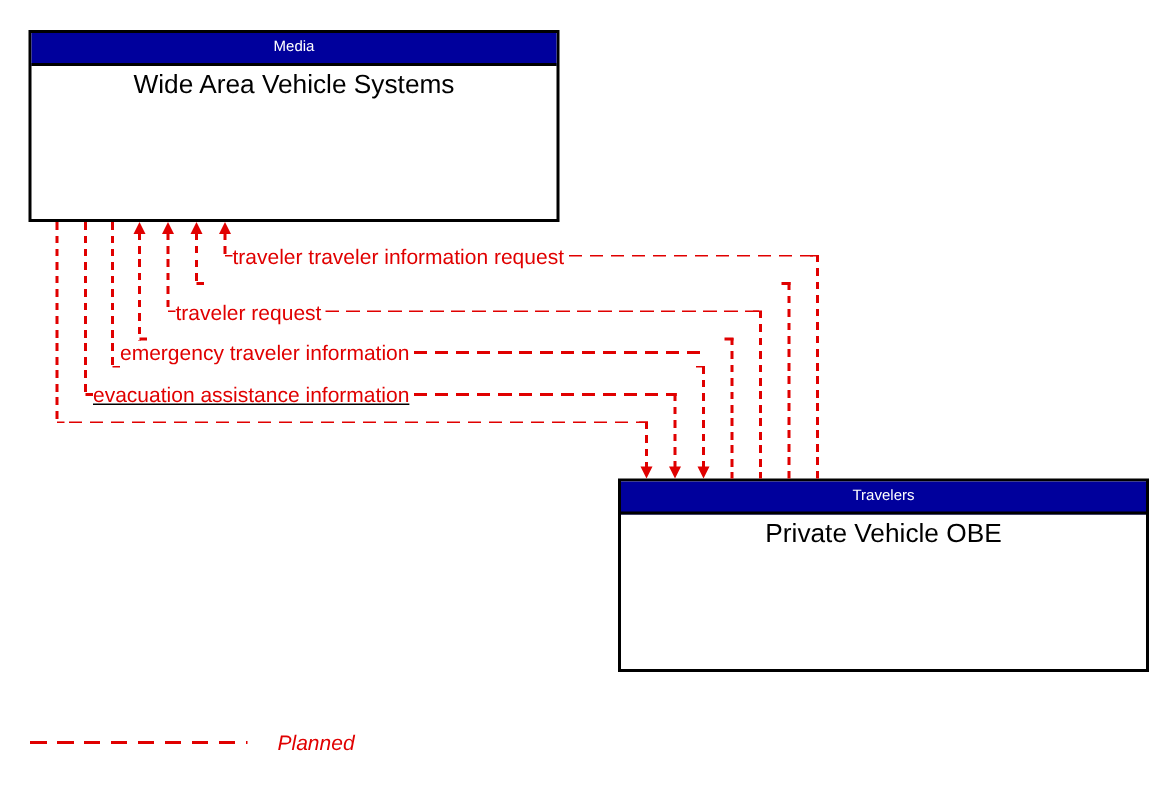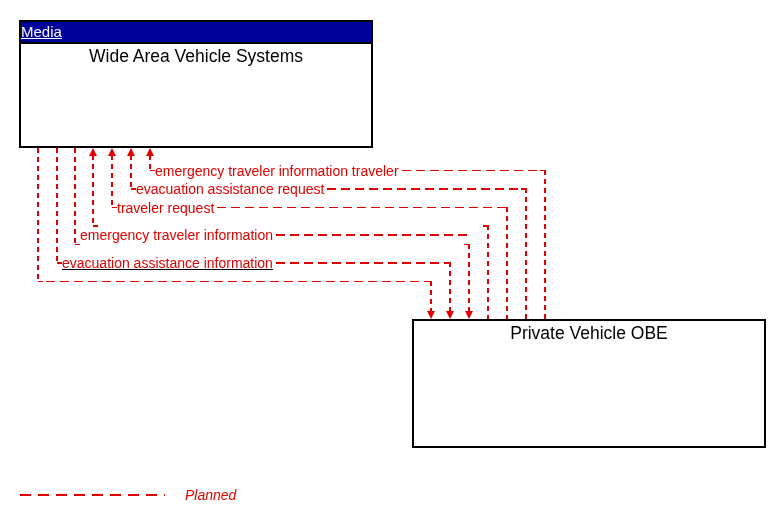--- a/index.html
+++ b/index.html
@@ -22,23 +22,23 @@
     position: absolute;
     box-sizing: border-box;
     border: 2px solid var(--border);
     background: #ffffff;
   }
   .entity-header {
     height: 20px;
     line-height: 20px;
     background: var(--blue);
     color: var(--header-text);
-    font-size: 15px;
+    text-align: center;
+    font-size: 10px;
     border-bottom: 2px solid var(--border);
-    text-decoration: underline;
   }
   .entity-name {
     text-align: center;
     font-size: 17.5px;
     color: #000000;
     padding-top: 2px;
   }
   #flows-layer { position: absolute; left: 0; top: 0; width: 100%; height: 100%; }
   .v-line {
     position: absolute;
@@ -99,40 +99,37 @@
 <body>
 
 <div class="canvas">
 
   <div class="entity-box" style="left:19px; top:20px; width:354px; height:128px;">
     <div class="entity-header">Media</div>
     <div class="entity-name">Wide Area Vehicle Systems</div>
   </div>
 
   <div class="entity-box" style="left:412px; top:319px; width:354px; height:129px;">
+    <div class="entity-header">Travelers</div>
     <div class="entity-name">Private Vehicle OBE</div>
   </div>
 
   <div id="flows-layer">
       <div class="v-line" style="left: 149.25px; top: 155px; height: 16.25px;"></div>
       <div class="arrow-up" style="left: 145.5px; top: 148px;"></div>
       <div class="h-stub" style="left: 150px; top: 169.75px; width: 5px;"></div>
       <div class="flow-row" style="left: 155px; top: 161.5px; width: 391px;">
-        <span class="flow-label">emergency traveler information traveler</span>
+        <span class="flow-label">traveler traveler information request</span>
         <div class="flow-dash"></div>
       </div>
       <div class="h-stub" style="left: 540px; top: 169.75px; width: 5.75px;"></div>
       <div class="v-line" style="left: 544.25px; top: 169.75px; height: 149.25px;"></div>
       <div class="v-line" style="left: 130.25px; top: 155px; height: 34.75px;"></div>
       <div class="arrow-up" style="left: 126.5px; top: 148px;"></div>
       <div class="h-stub" style="left: 131px; top: 188.25px; width: 5px;"></div>
-      <div class="flow-row" style="left: 136px; top: 180px; width: 391px;">
-        <span class="flow-label">evacuation assistance request</span>
-        <div class="flow-dash"></div>
-      </div>
       <div class="h-stub" style="left: 521px; top: 188.25px; width: 5.75px;"></div>
       <div class="v-line" style="left: 525.25px; top: 188.25px; height: 130.75px;"></div>
       <div class="v-line" style="left: 111.25px; top: 155px; height: 53.25px;"></div>
       <div class="arrow-up" style="left: 107.5px; top: 148px;"></div>
       <div class="h-stub" style="left: 112px; top: 206.75px; width: 5px;"></div>
       <div class="flow-row" style="left: 117px; top: 198.5px; width: 391px;">
         <span class="flow-label">traveler request</span>
         <div class="flow-dash"></div>
       </div>
       <div class="h-stub" style="left: 502px; top: 206.75px; width: 5.75px;"></div>

